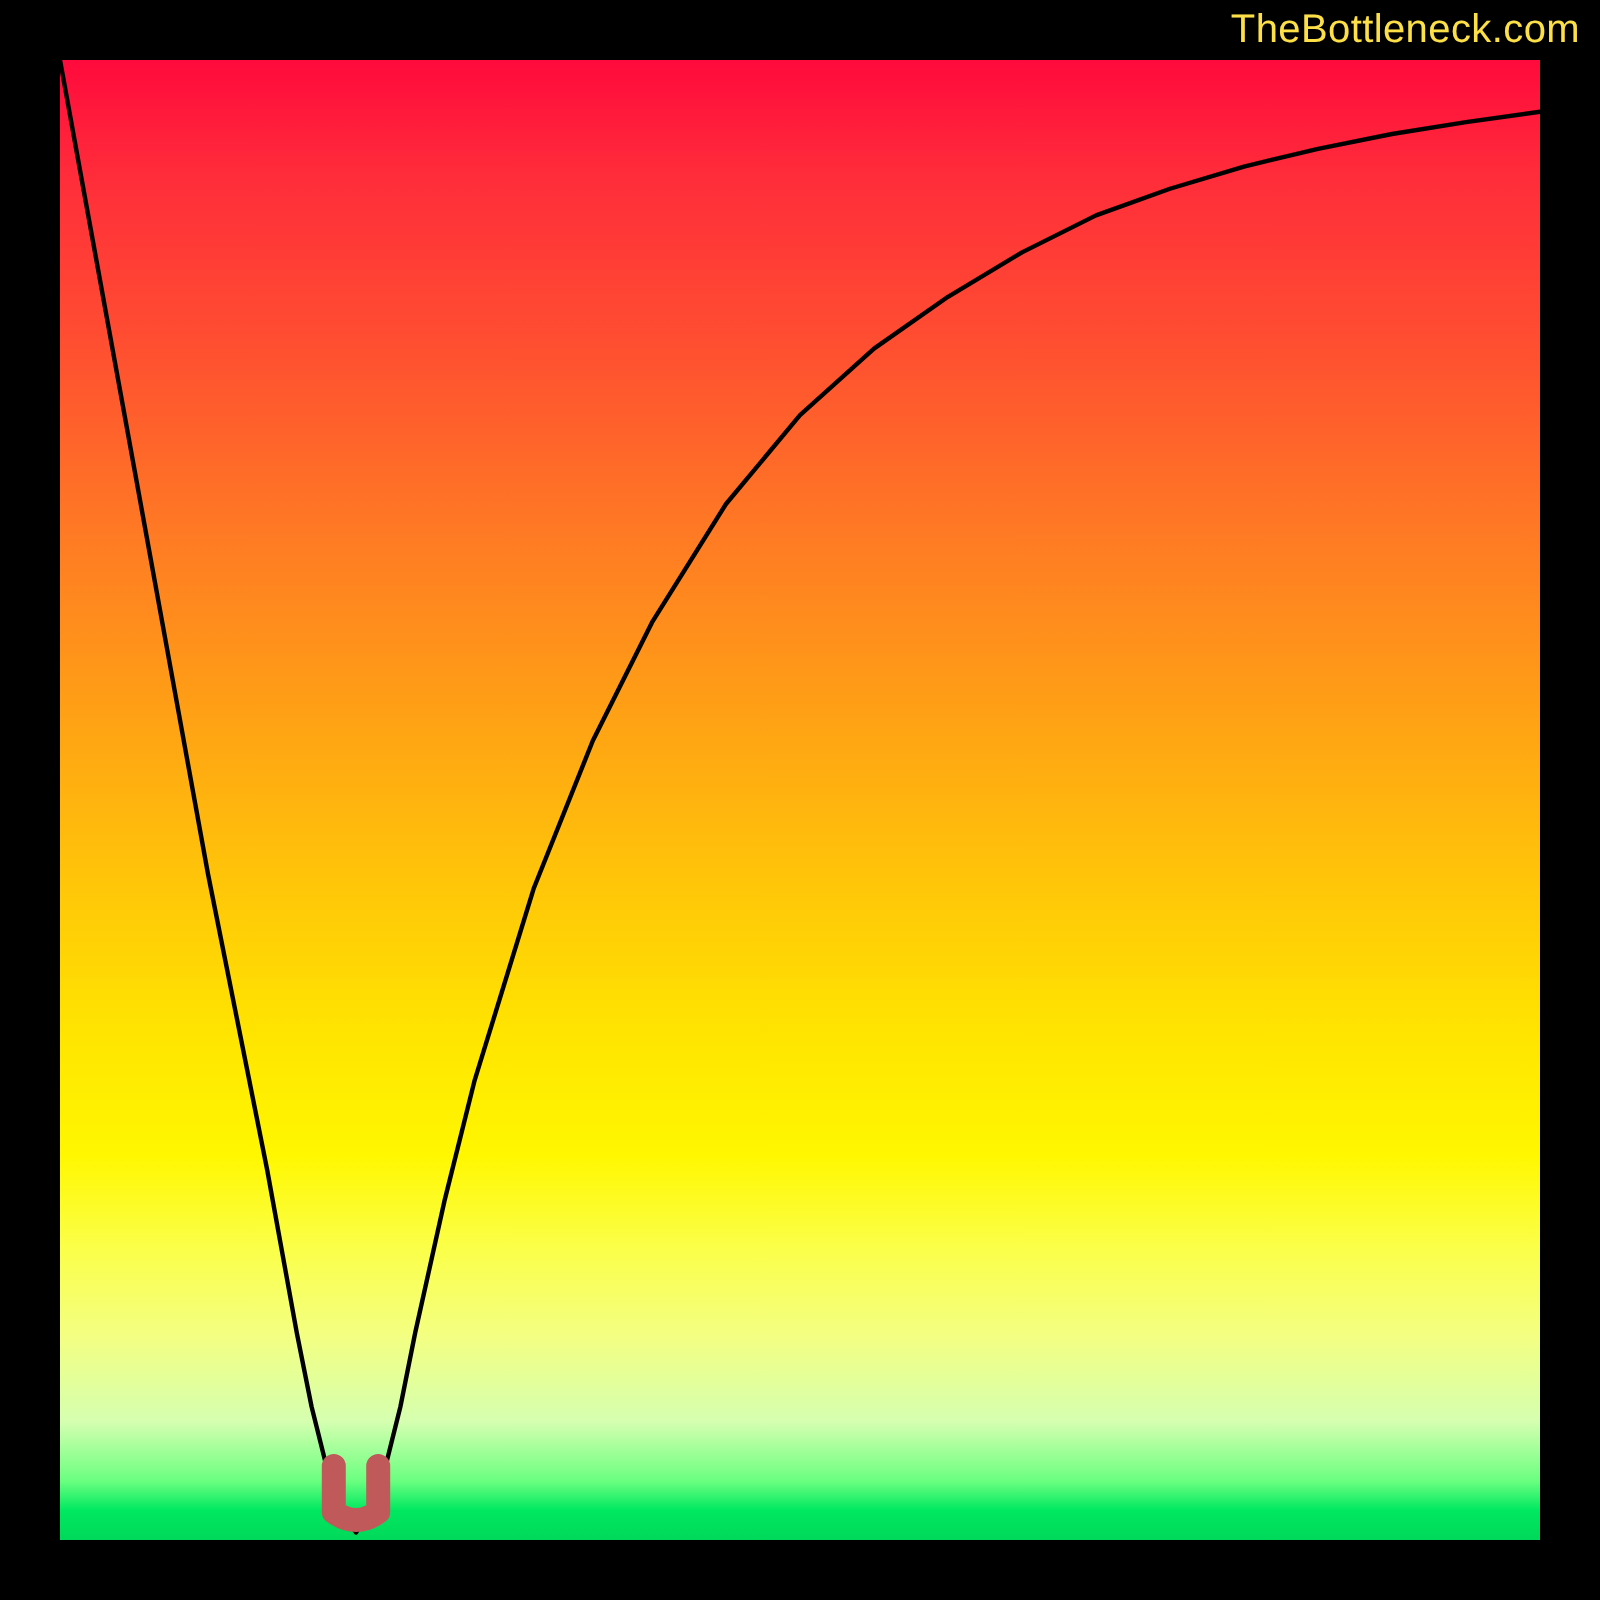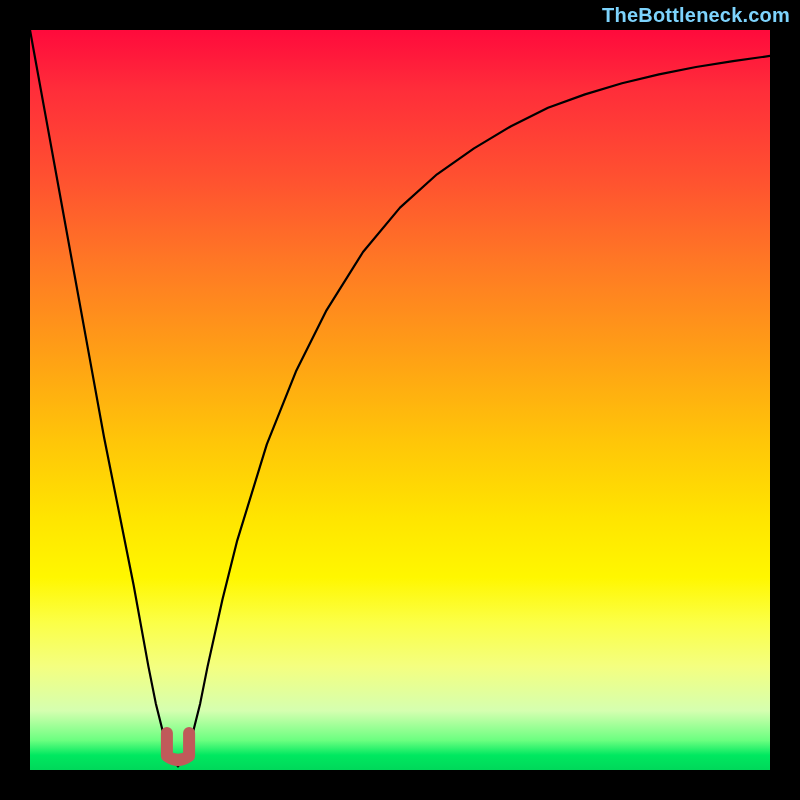--- a/index.html
+++ b/index.html
@@ -38,24 +38,24 @@
       #d5ffb0 92%,
       #6bff80 96%,
       #00e860 98%,
       #00d85a 100%
     );
   }
   .watermark {
     position: absolute;
     top: 4px;
     right: 10px;
-    color: #7dd3fc;
+    color: #fde047;
     font-size: 20px;
     letter-spacing: 0.2px;
-    font-weight: 700;
+    font-weight: 400;
   }
   svg.curve {
     position: absolute;
     left: 0;
     top: 0;
     width: 740px;
     height: 740px;
   }
 </style>
 </head>

